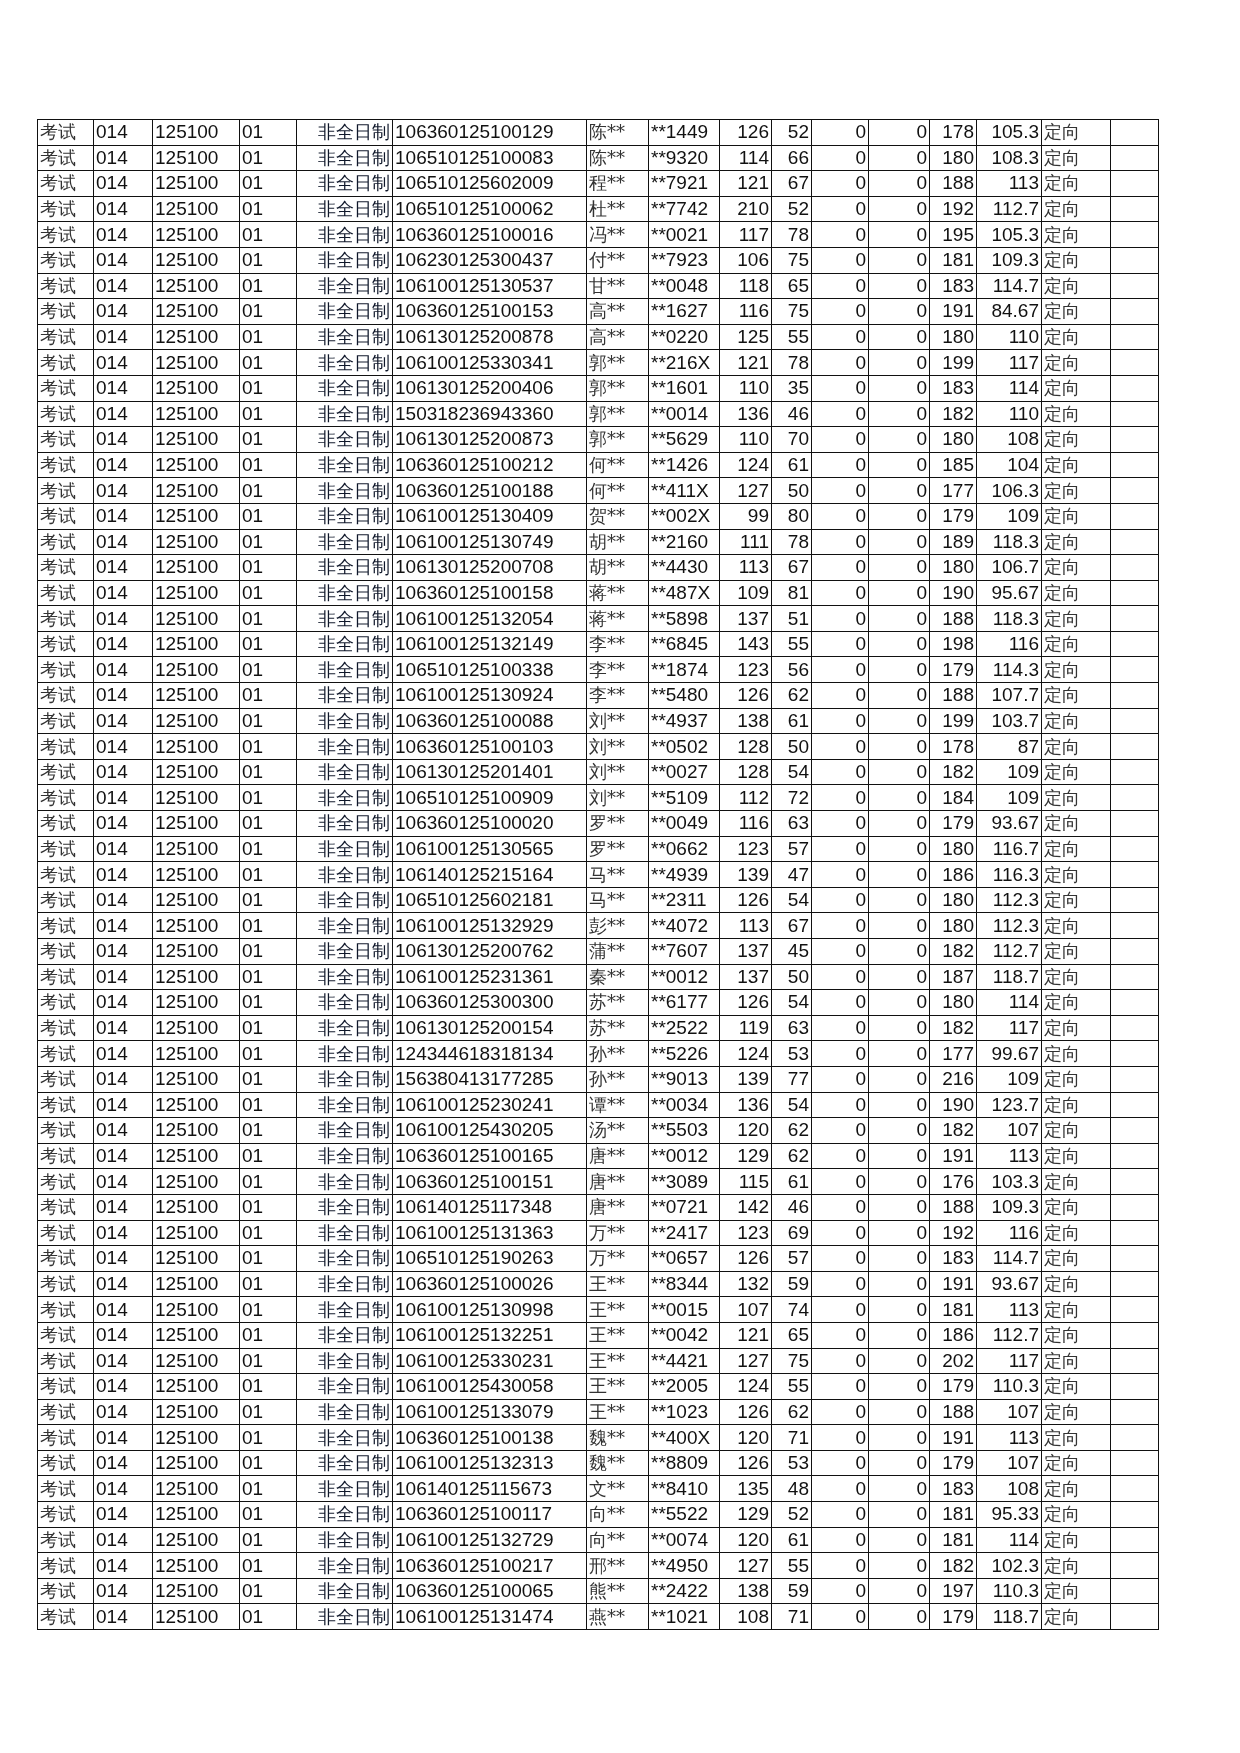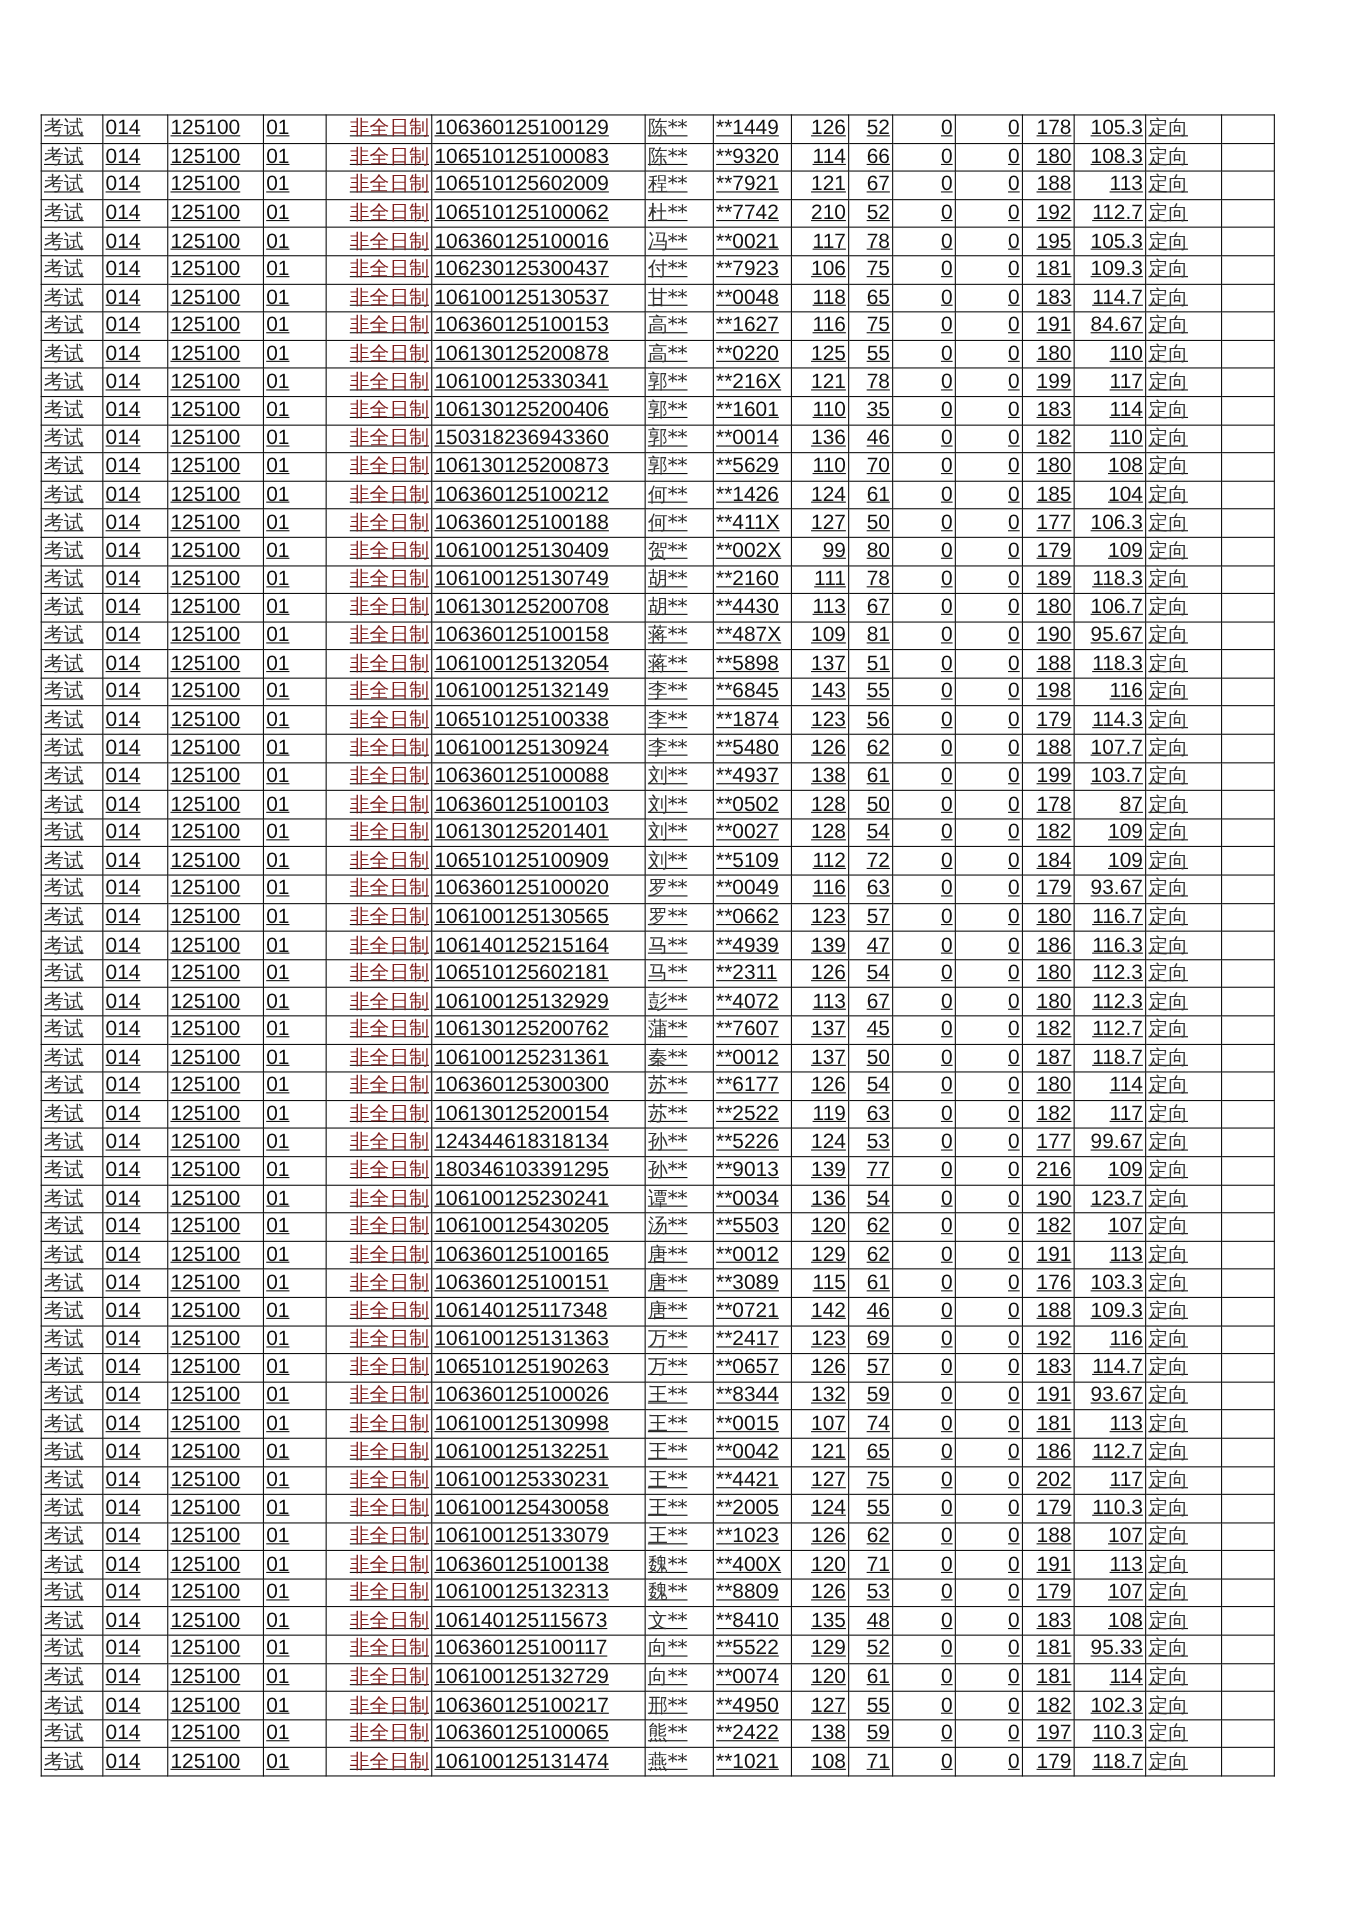--- a/index.html
+++ b/index.html
@@ -1,31 +1,31 @@
 <!DOCTYPE html>
 <html><head>
 <meta charset="utf-8">
 <style>
   html, body { margin: 0; padding: 0; background: #ffffff; }
   body { width: 1240px; height: 1753px; position: relative; overflow: hidden; }
   .sheet {
-    position: absolute; left: 37px; top: 104px;
+    position: absolute; left: 37px; top: 119px;
     border-collapse: collapse; table-layout: fixed;
     font-family: "Liberation Sans", "DejaVu Sans", sans-serif;
-    font-size: 19px; color: #111; text-decoration: underline;
+    font-size: 19px; color: #111;
   }
   .sheet td {
     border: 1.5px solid #111;
     height: 24.6px; padding: 0 2px; line-height: 24px;
     white-space: nowrap; overflow: hidden;
   }
   .sheet td.cjk { font-family: "DejaVu Serif", "Liberation Serif", serif; color: #333; font-size: 18px; }
   .sheet td.num { text-align: right; }
   .sheet td.left { text-align: left; }
-  .sheet td.light { color: #7f1d1d; padding-left: 21px; }
+  .sheet td.light { color: #0f172a; padding-left: 21px; }
 </style>
 </head>
 <body>
 
 <table class="sheet">
   <colgroup>
     <col style="width:56px">
       <col style="width:59px">
       <col style="width:87px">
       <col style="width:57px">
@@ -708,21 +708,21 @@
         <td class="num">99.67</td>
         <td class="cjk">定向</td>
         <td class="left"></td>
       </tr>
       <tr>
         <td class="cjk">考试</td>
         <td class="left">014</td>
         <td class="left">125100</td>
         <td class="left">01</td>
         <td class="cjk light">非全日制</td>
-        <td class="left">180346103391295</td>
+        <td class="left">156380413177285</td>
         <td class="cjk">孙**</td>
         <td class="left">**9013</td>
         <td class="num">139</td>
         <td class="num">77</td>
         <td class="num">0</td>
         <td class="num">0</td>
         <td class="num">216</td>
         <td class="num">109</td>
         <td class="cjk">定向</td>
         <td class="left"></td>

